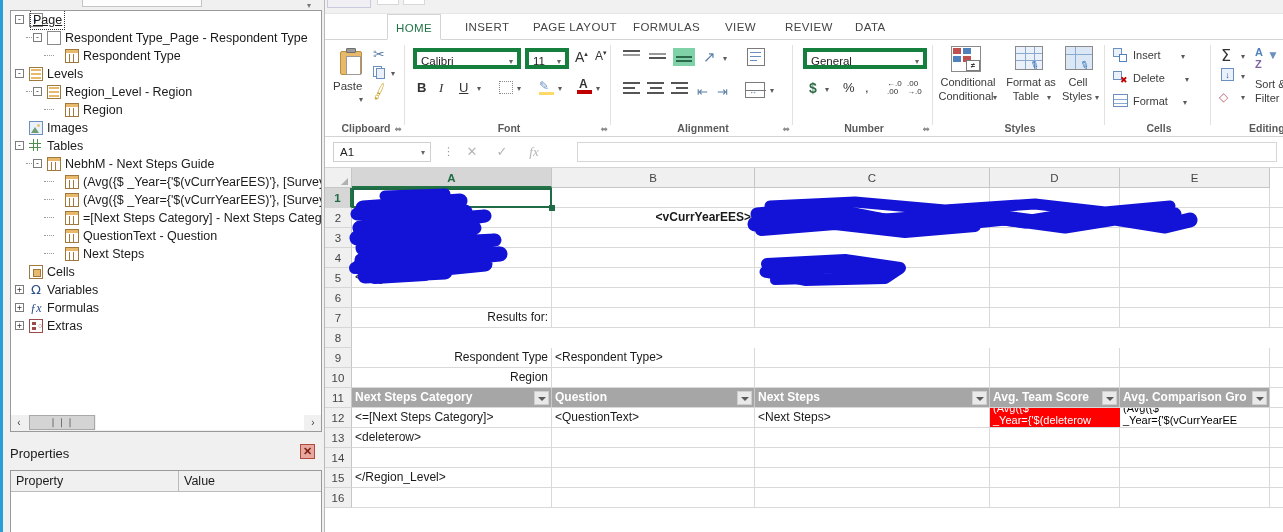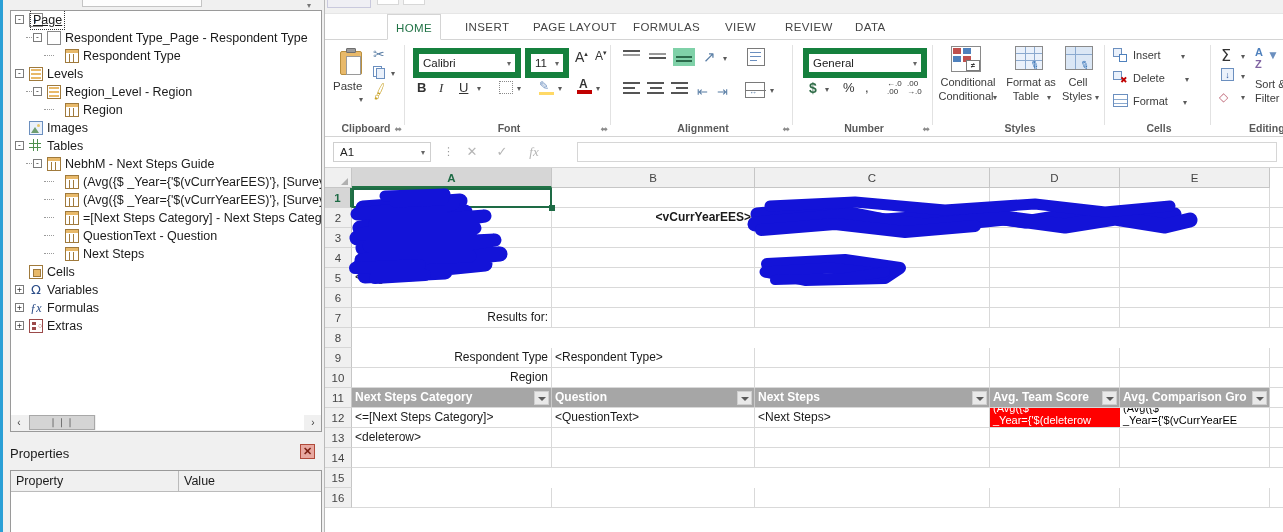--- a/index.html
+++ b/index.html
@@ -157,23 +157,23 @@
     font-size: 10.5px; color: #5a5a5a; font-weight: bold;
   }
   .gdlg {
     position: absolute; bottom: 2px; right: 3px;
     font-size: 9px; color: #8a8a8a;
   }
   .rlbl { position: absolute; font-size: 11px; color: #3b3b3b; white-space: nowrap; }
   .caret { font-size: 8px; color: #5a5a5a; }
 
   .combo {
-    position: absolute; border: 6px solid #15803d; background: #fff;
+    position: absolute; border: 4px solid #15803d; background: #fff;
     font-size: 11.5px; color: #222; line-height: 19px; padding-left: 4px;
-    height: 30px;
+    height: 21px;
   }
   .combo .cv { position:absolute; right:4px; top:0; font-size:8px; color:#666; }
 
   
   #fbar {
     position: absolute; left: 0; top: 137px; width: 958px; height: 31px;
     background: #ffffff; border-bottom: 1px solid #d4d4d4;
   }
   #namebox {
     position: absolute; left: 8px; top: 5px; width: 98px; height: 20px;
@@ -775,20 +775,27 @@
         </div>
         <div class="rh" style="top: 280px;">14</div>
         <div class="cellrow" style="top: 280px;">
           <div class="cell" style="left: 0px; width: 200px;"></div>
           <div class="cell" style="left: 200px; width: 203px;"></div>
           <div class="cell" style="left: 403px; width: 235px;"></div>
           <div class="cell" style="left: 638px; width: 130px;"></div>
           <div class="cell" style="left: 768px; width: 150px;"></div>
         </div>
         <div class="rh" style="top: 300px;">15</div>
+        <div class="cellrow" style="top: 300px;">
+          <div class="cell" style="left: 0px; width: 200px;">&lt;/Region_Level&gt;</div>
+          <div class="cell" style="left: 200px; width: 203px;"></div>
+          <div class="cell" style="left: 403px; width: 235px;"></div>
+          <div class="cell" style="left: 638px; width: 130px;"></div>
+          <div class="cell" style="left: 768px; width: 150px;"></div>
+        </div>
         <div class="rh" style="top: 320px;">16</div>
         <div class="cellrow" style="top: 320px;">
           <div class="cell" style="left: 0px; width: 200px;"></div>
           <div class="cell" style="left: 200px; width: 203px;"></div>
           <div class="cell" style="left: 403px; width: 235px;"></div>
           <div class="cell" style="left: 638px; width: 130px;"></div>
           <div class="cell" style="left: 768px; width: 150px;"></div>
         </div>
         <div style="position: absolute; left: 665px; top: 240px; width: 130px; height: 19px; overflow: hidden; background: rgb(255, 0, 0); color: rgb(255, 255, 255);">
           <div class="wrapline" style="top: -6px;">(Avg({$</div>

